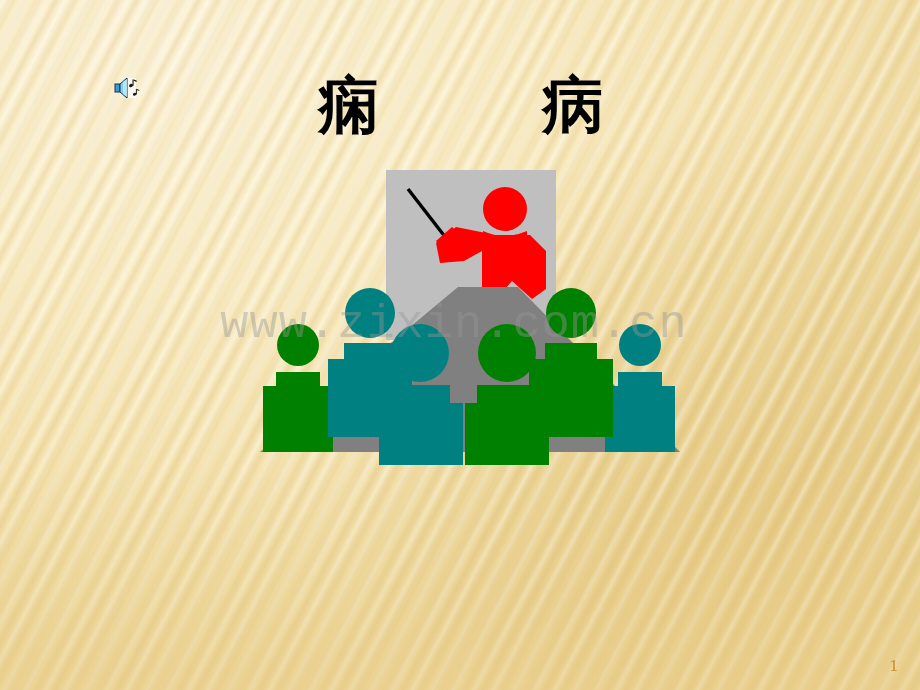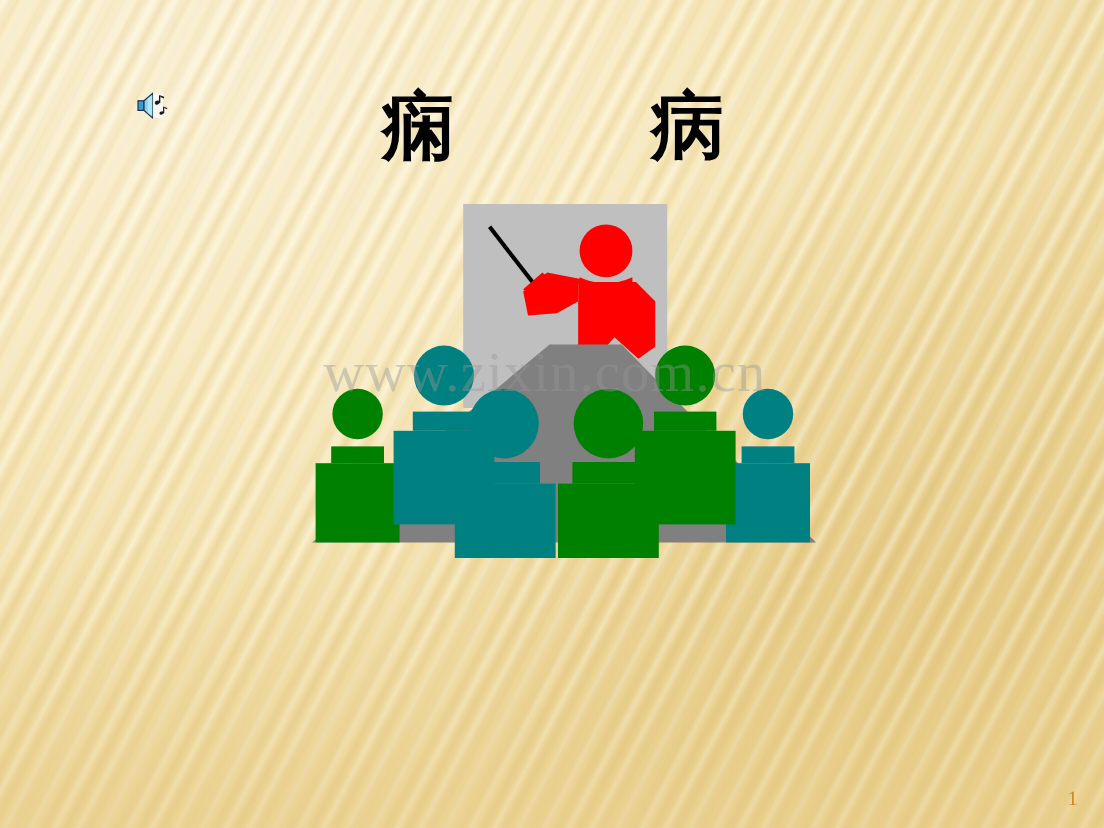--- a/index.html
+++ b/index.html
@@ -88,24 +88,24 @@
     top: 165px;
     width: 440px;
     height: 310px;
   }
   #classroom svg { display: block; }
 
   
   #watermark {
     position: absolute;
     left: 0;
-    top: 284px;
+    top: 298px;
     width: 908px;
     text-align: center;
-    font-family: Liberation Serif, serif;
+    font-family: Liberation Mono, monospace;
     font-size: 47px;
     letter-spacing: 1px;
     color: rgba(150,150,150,0.42);
     pointer-events: none;
     user-select: none;
     white-space: nowrap;
   }
 
   
   #page-number {

